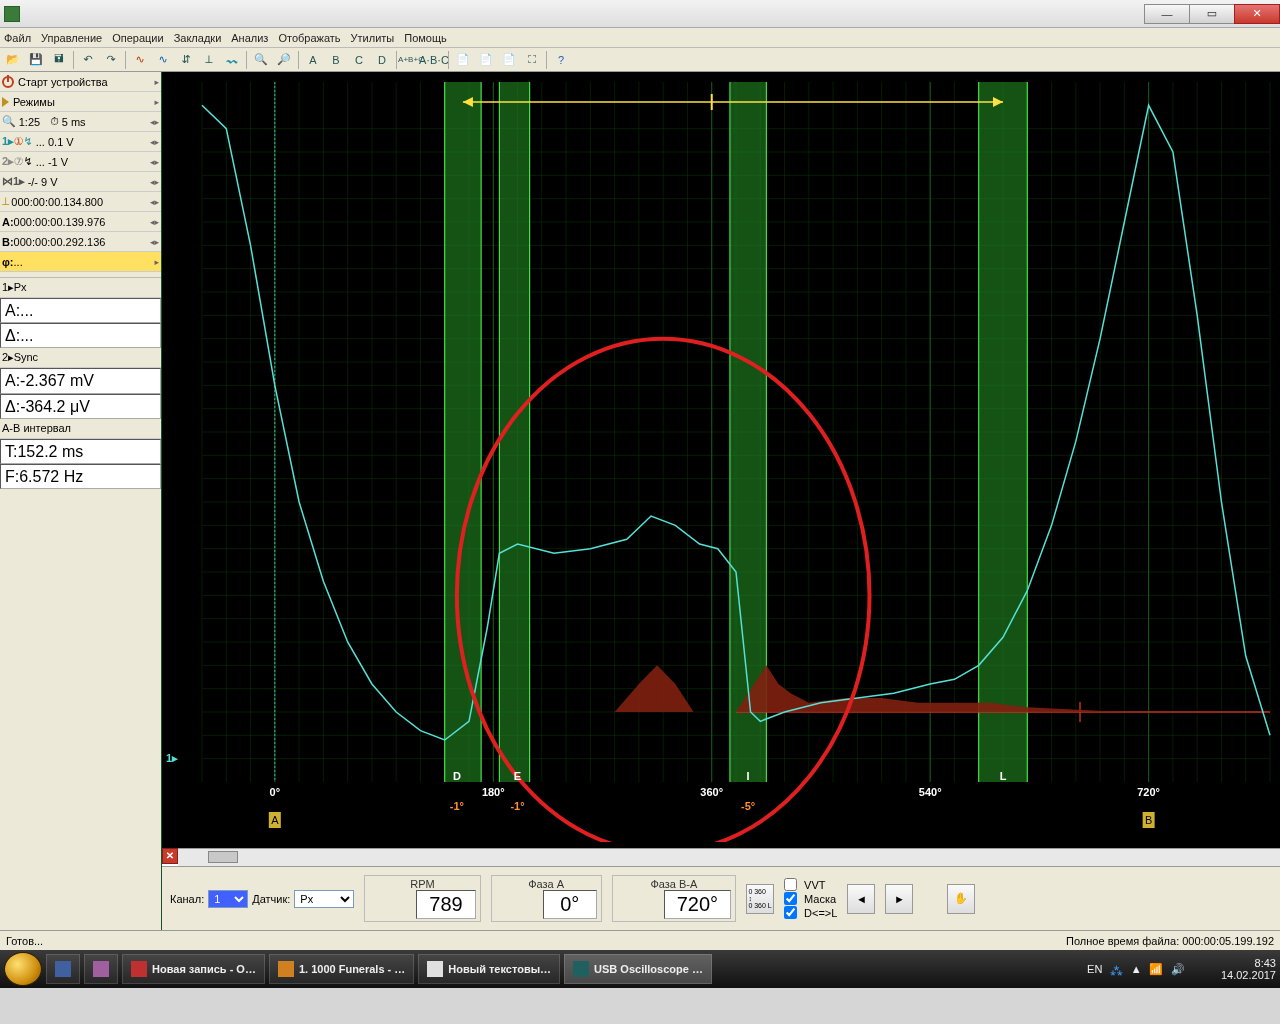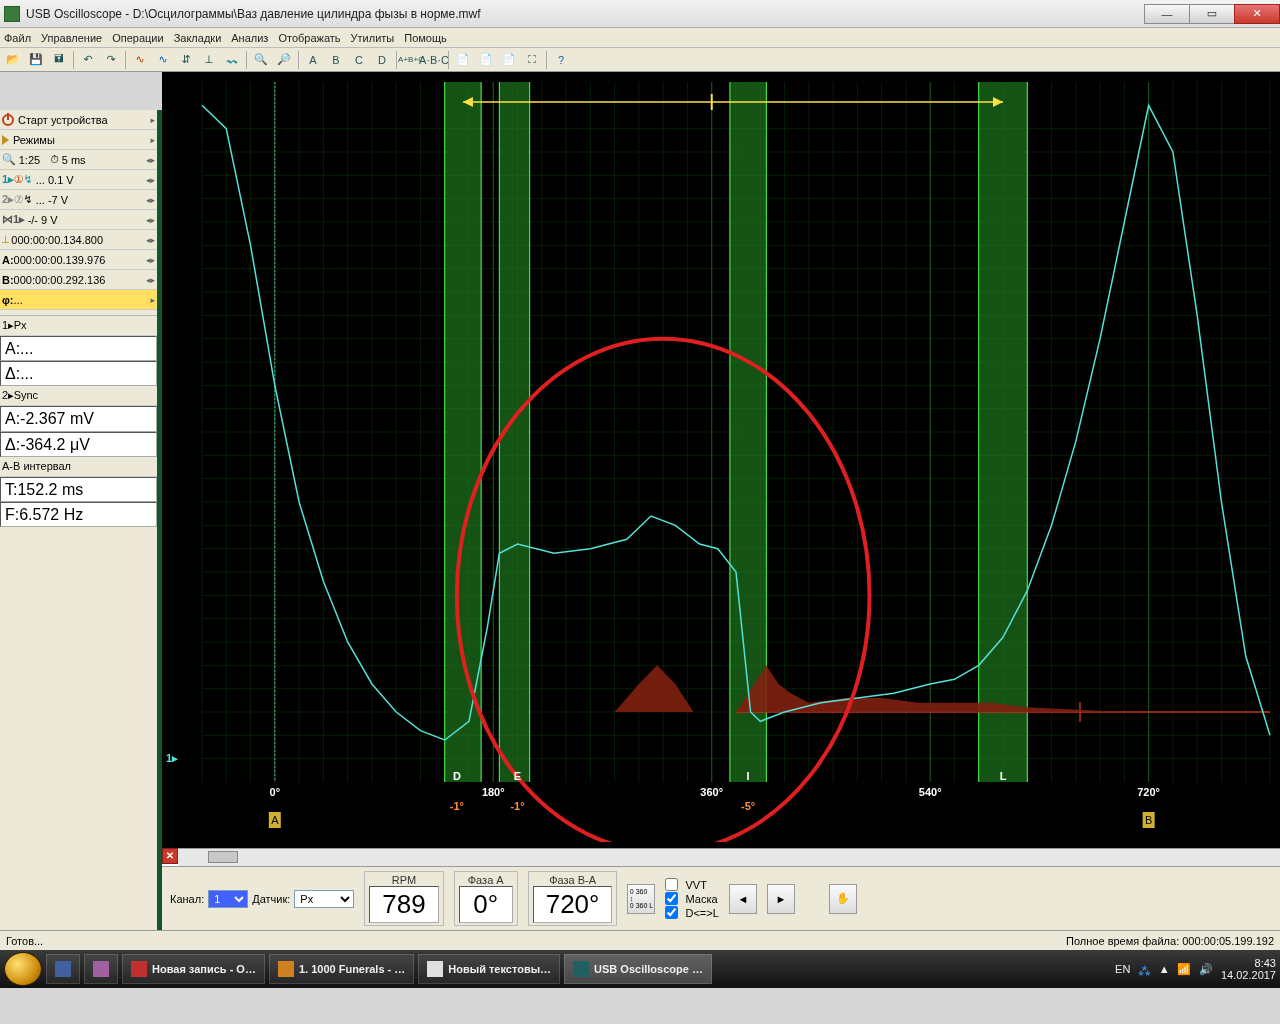--- a/index.html
+++ b/index.html
@@ -13,21 +13,21 @@
 .winbtn.close{background:linear-gradient(#e57373,#c83a2a);color:#fff;border-color:#a02020;}
 
 .menubar{height:20px;background:#ece9d8;display:flex;align-items:center;padding-left:4px;gap:10px;border-bottom:1px solid #bbb;}
 .menubar span{color:#222;cursor:default;}
 
 .toolbar{height:24px;background:#ece9d8;border-bottom:1px solid #999;display:flex;align-items:center;padding-left:2px;gap:1px;}
 .tbtn{width:22px;height:20px;border:1px solid transparent;display:flex;align-items:center;justify-content:center;font-size:11px;color:#255;}
 .sep{width:1px;height:18px;background:#aaa;margin:0 2px;}
 
 .main{display:flex;height:858px;}
-.sidebar{width:162px;background:#ece9d8;border-right:5px solid #14532d;display:flex;flex-direction:column;margin-top:38px;}
+.sidebar{width:162px;background:#ece9d8;border-right:1px solid #14532d;display:flex;flex-direction:column;}
 .sb-row{height:20px;display:flex;align-items:center;padding:0 2px;border-bottom:1px solid #ccc;background:#ece9d8;white-space:nowrap;overflow:hidden;}
 .sb-row.header{font-weight:normal;}
 .sb-row .arrows{margin-left:auto;color:#666;font-size:9px;}
 .sb-big{background:#fff;border:1px inset #aaa;margin:0;padding:2px 4px;font-size:16px;font-family:Arial;line-height:1.2;}
 .power-icon{width:12px;height:12px;border:2px solid #c04020;border-radius:50%;display:inline-block;position:relative;margin-right:4px;}
 .power-icon::after{content:"";position:absolute;top:-3px;left:3px;width:2px;height:7px;background:#c04020;}
 .mode-icon{width:0;height:0;border-left:7px solid #c09020;border-top:5px solid transparent;border-bottom:5px solid transparent;margin-right:4px;display:inline-block;}
 
 
 .plot-wrap{flex:1;display:flex;flex-direction:column;background:#fff;}
@@ -38,44 +38,43 @@
 .closex{width:16px;height:16px;background:#c83a2a;color:#fff;text-align:center;line-height:14px;font-weight:bold;font-size:10px;border:1px solid #802020;}
 
 
 .bottom{height:64px;background:#ece9d8;border-top:1px solid #999;display:flex;align-items:center;padding:4px 8px;gap:10px;}
 .fieldgrp{display:flex;align-items:flex-end;gap:4px;}
 .fieldgrp label{font-size:11px;}
 .fieldgrp .row{display:flex;align-items:center;gap:4px;}
 select,input[type=text]{border:1px solid #7a9ac0;background:#fff;font-size:11px;padding:1px;}
 .readout{display:flex;flex-direction:column;align-items:center;border:1px solid #bbb;background:#ece9d8;padding:2px 4px;}
 .readout .lbl{font-size:11px;color:#333;text-align:right;}
-.readout .val{font-size:26px;background:#fff;border:1px inset #aaa;padding:2px 12px;min-width:54px;text-align:center;}
+.readout .val{font-size:20px;background:#fff;border:1px inset #aaa;padding:2px 12px;min-width:54px;text-align:center;margin-left:47px;}
 .tinybtn{width:28px;height:30px;border:1px solid #999;background:linear-gradient(#fafafa,#ddd);display:flex;align-items:center;justify-content:center;}
 .chks{display:flex;flex-direction:column;gap:1px;font-size:11px;}
 .chks label{display:flex;align-items:center;gap:7px;}
 
 
 .status{height:20px;background:#ece9d8;border-top:1px solid #999;display:flex;align-items:center;padding:0 6px;font-size:11px;}
 .status .right{margin-left:auto;}
 
 
 .taskbar{height:38px;background:linear-gradient(#3a3a3a,#101010);display:flex;align-items:center;padding:0 4px;gap:4px;}
 .startorb{width:38px;height:34px;border-radius:50%;background:radial-gradient(circle at 35% 35%,#ffe070,#d09010 60%,#805000);border:1px solid #302000;}
 .taskbtn{height:30px;padding:0 8px;background:rgba(255,255,255,0.08);border:1px solid rgba(255,255,255,0.15);display:flex;align-items:center;gap:5px;color:#eee;font-size:11px;max-width:150px;overflow:hidden;font-weight:bold;}
 .taskbtn.active{background:rgba(255,255,255,0.22);}
 .taskbtn .ico{width:16px;height:16px;background:#4a7ab0;}
 .tray{margin-left:auto;display:flex;align-items:center;gap:8px;color:#eee;font-size:10px;}
-.tray .clock{text-align:right;line-height:1.1;}
+.tray .clock{text-align:right;line-height:1.1;margin-left:28px;}
 </style>
 </head>
 <body>
 
 <div class="titlebar">
   <div class="app-icon"></div>
-  <div class="title">USB Oscilloscope - D:\Осцилограммы\Ваз давление цилиндра  фызы в норме.mwf</div>
   <div class="winbtns">
     <div class="winbtn">—</div>
     <div class="winbtn">▭</div>
     <div class="winbtn close">✕</div>
   </div>
 </div>
 
 <div class="menubar">
   <span>Файл</span>
   <span>Управление</span>
@@ -144,21 +143,21 @@
       <span style="color:#2090a0;font-weight:bold">1▸</span>
         <span style="color:#c04000">①</span>
         <span style="color:#2090a0">↯</span>
       <span style="margin-left:3px">... 0.1 V</span>
       <span class="arrows">◂▸</span>
     </div>
     <div class="sb-row">
       <span style="color:#888;font-weight:bold">2▸</span>
         <span style="color:#888">⑦</span>
         <span>↯</span>
-      <span style="margin-left:3px">... -7 V</span>
+      <span style="margin-left:3px">... -1 V</span>
       <span class="arrows">◂▸</span>
     </div>
     <div class="sb-row">
       <span style="color:#555;font-weight:bold">⋈1▸</span>
       <span style="margin-left:3px">-/- 9 V</span>
       <span class="arrows">◂▸</span>
     </div>
     <div class="sb-row">
       <span style="color:#c09000">⟂</span>
       <span style="margin-left:2px">000:00:00.134.800</span>

